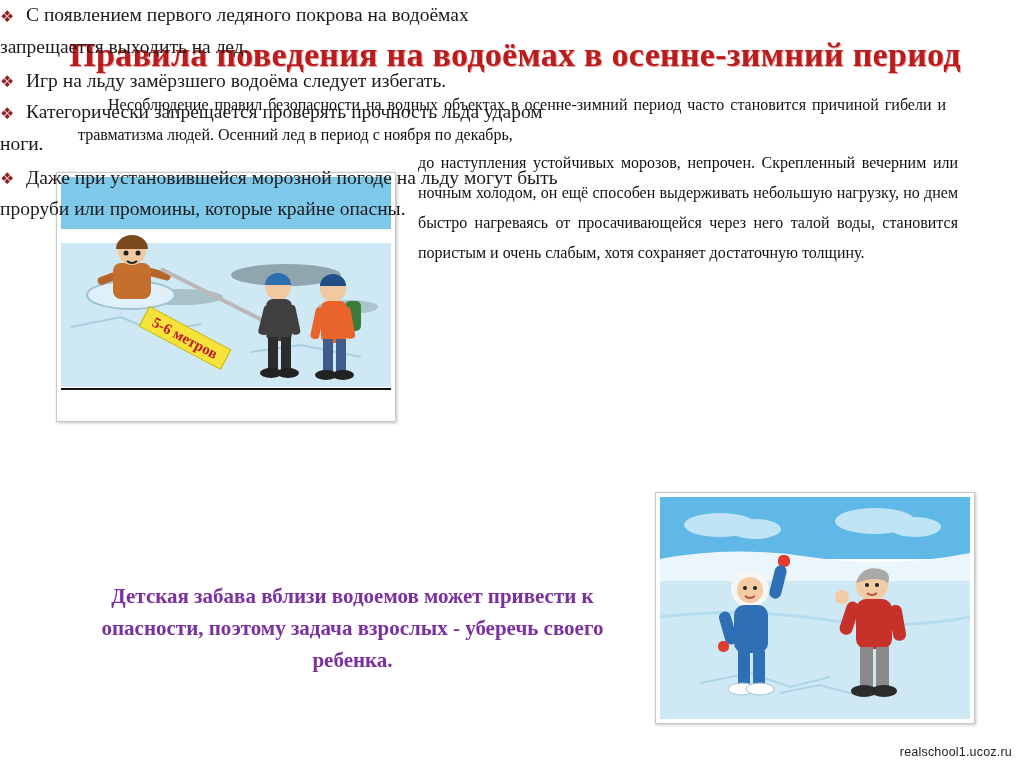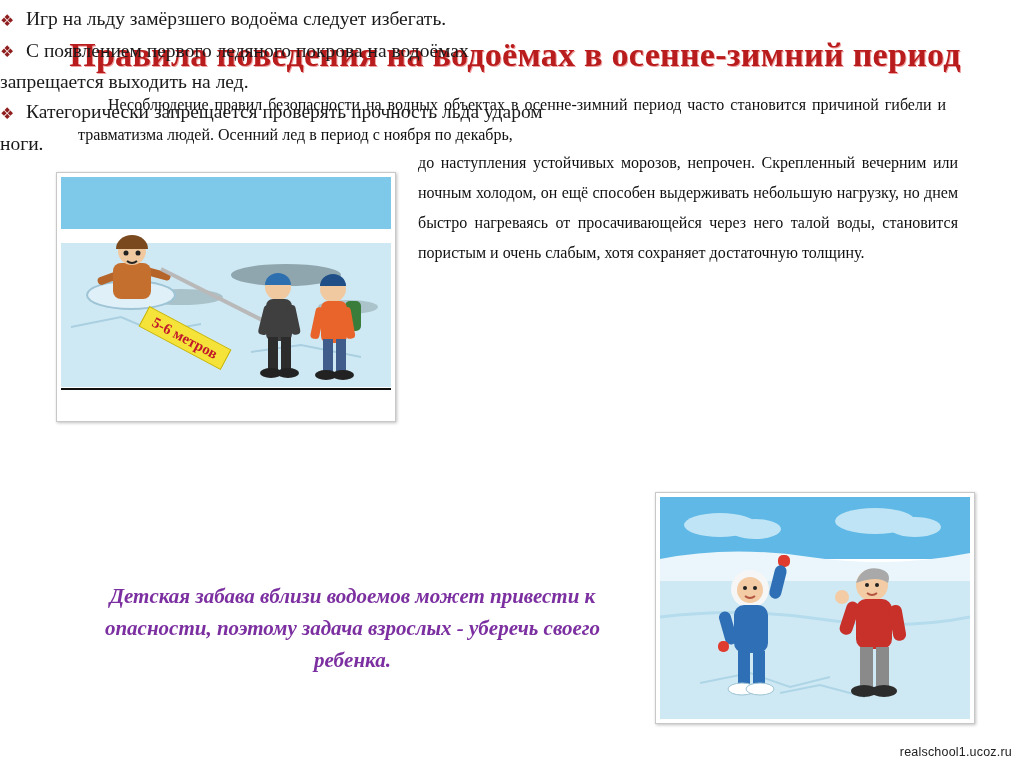--- a/index.html
+++ b/index.html
@@ -92,21 +92,20 @@
   .wrap-text { }
 
   
   #closing {
     position: absolute;
     left: 70px;
     top: 580px;
     width: 565px;
     text-align: center;
     font-family: "Liberation Serif", serif;
-    font-style: italic;
     font-weight: bold;
     font-size: 21px;
     line-height: 32px;
     color: #7b2fa0;
   }
 
   
   .picture-frame {
     position: absolute;
     background: #ffffff;
@@ -212,31 +211,34 @@
       <g transform="rotate(28 120 160)">
         <rect x="78" y="148" width="92" height="22" fill="#f5e33a" stroke="#c9b400" stroke-width="1"></rect>
         <text x="124" y="164" font-family="Liberation Serif, serif" font-size="15" font-weight="bold" fill="#c2182b" text-anchor="middle">5-6 метров</text>
       </g>
     </svg>
   </div>
 
   <div class="para" id="right-col">до наступления устойчивых морозов, непрочен. Скрепленный вечерним или ночным холодом, он ещё способен выдерживать небольшую нагрузку, но днем быстро нагреваясь от просачивающейся через него талой воды, становится пористым и очень слабым, хотя сохраняет достаточную толщину.</div>
 
   <div id="bullets-right">
+    <div class="bullet-line">
+      <span class="bullet-mark">❖</span><span class="wrap-text">С появлением  первого ледяного покрова на водоёмах запрещается выходить на лед.</span>
+    </div>
     <div class="bullet-line" style="margin-top:4px;">
       <span class="bullet-mark">❖</span><span class="wrap-text">Игр на льду замёрзшего водоёма следует избегать.</span>
-    </div>
-    <div class="bullet-line">
-      <span class="bullet-mark">❖</span><span class="wrap-text">С появлением  первого ледяного покрова на водоёмах запрещается выходить на лед.</span>
     </div>
   </div>
 
   <div id="bullets-left">
     <div class="bullet-line">
       <span class="bullet-mark">❖</span><span class="wrap-text">Категорически запрещается проверять прочность льда ударом ноги.</span>
+    </div>
+    <div class="bullet-line" style="margin-top:4px;">
+      <span class="bullet-mark">❖</span><span class="wrap-text">Даже при установившейся морозной погоде на льду могут быть проруби или промоины, которые крайне опасны.</span>
     </div>
   </div>
 
   <div id="closing">Детская забава вблизи водоемов может привести к опасности, поэтому задача взрослых - уберечь своего ребенка.</div>
 
   <div class="picture-frame" id="pic-right">
     <svg class="pic-canvas" viewBox="0 0 310 222" preserveAspectRatio="none">
 
       <rect x="0" y="0" width="310" height="62" fill="#5fb8e6"></rect>
 

